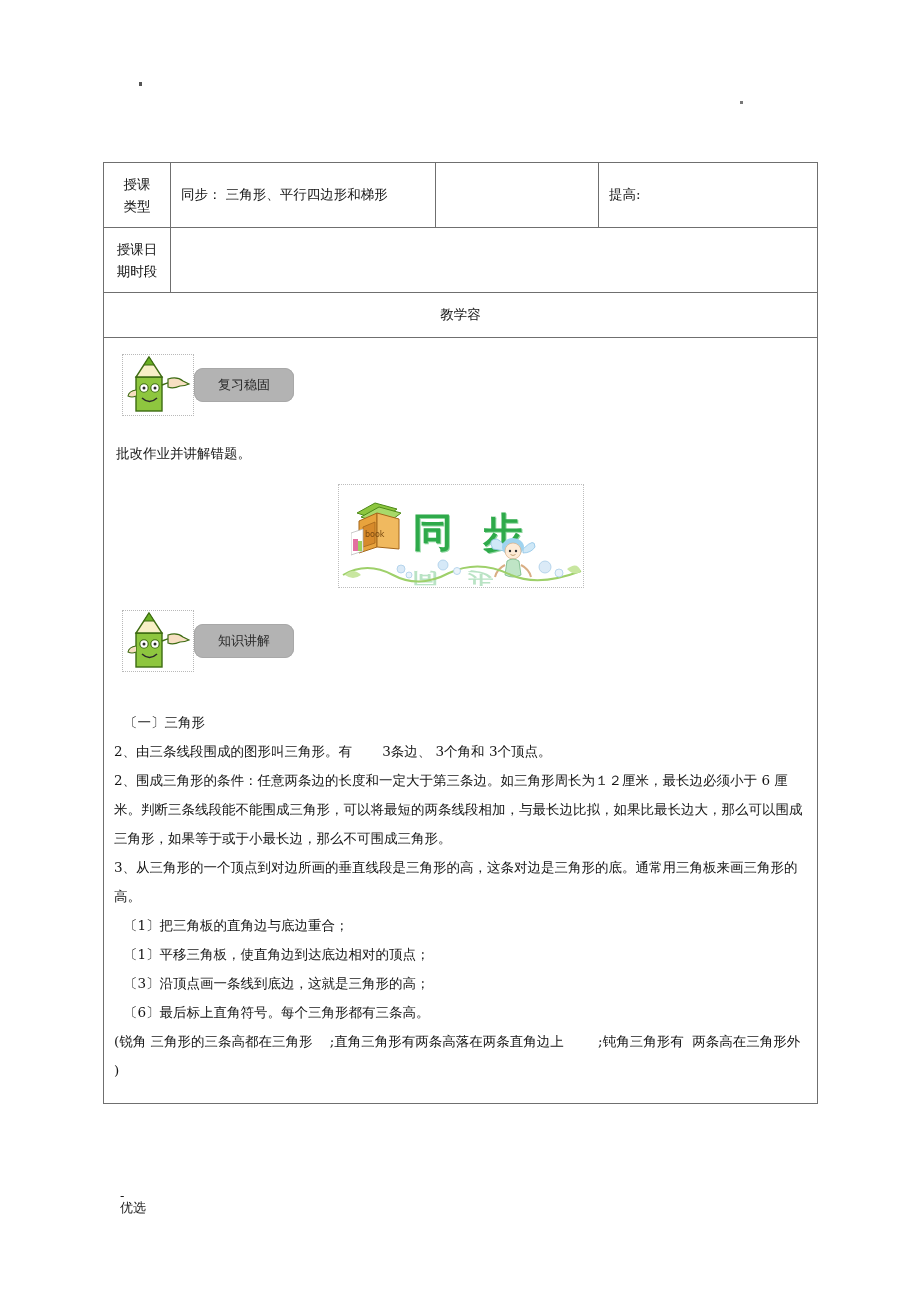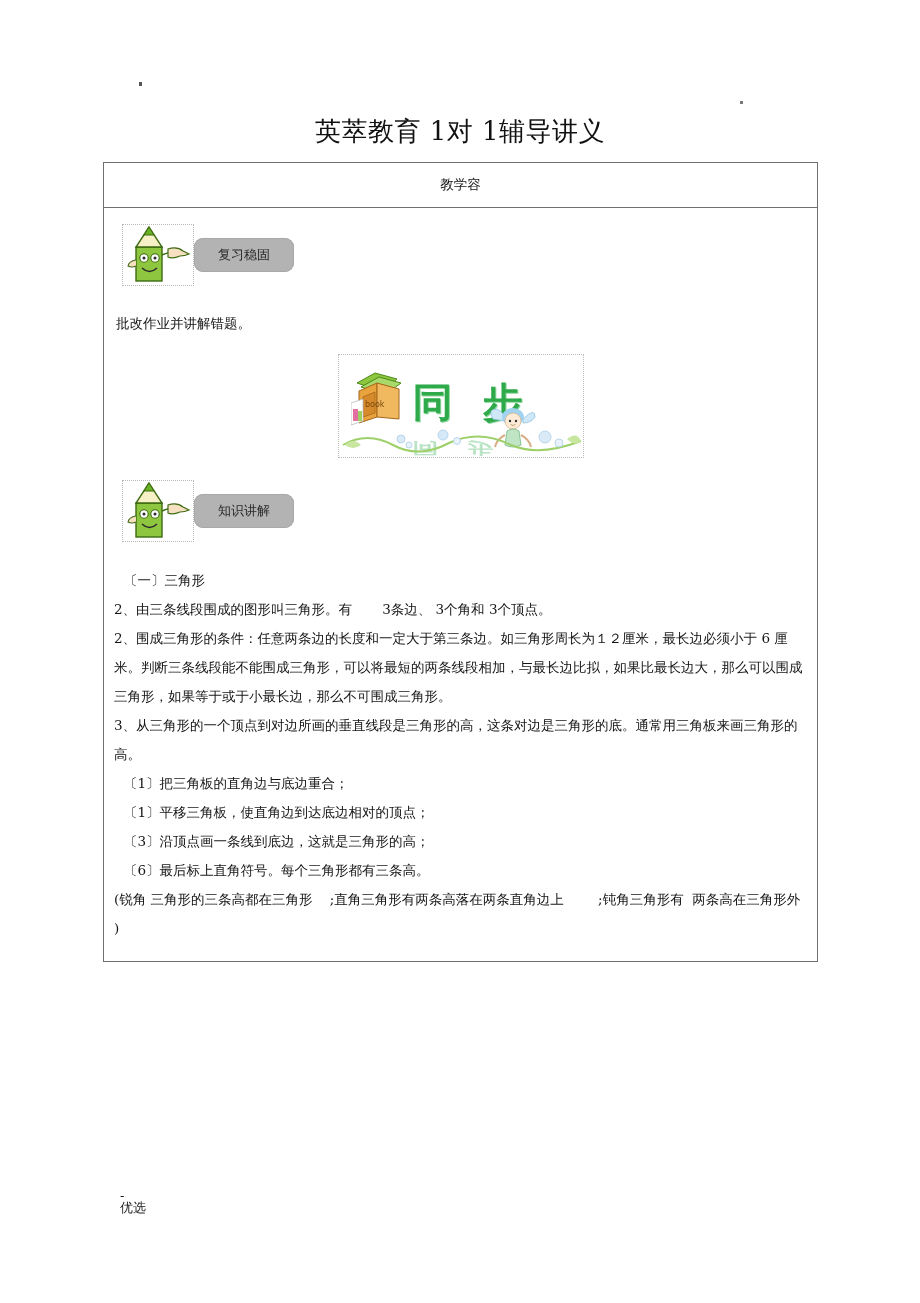--- a/index.html
+++ b/index.html
@@ -165,21 +165,21 @@
     color: #b9e3c4;
     letter-spacing: 10px;
     transform: scaleY(-0.6);
     font-family: "DejaVu Sans", "Liberation Sans", sans-serif;
   }
   .banner-books { position: absolute; left: 12px; top: 12px; }
   .banner-fairy { position: absolute; left: 148px; top: 48px; }
   .banner-vine  { position: absolute; left: 0; top: 68px; }
 
   .body-text {
-    margin-top: 24px;
+    margin-top: 36px;
     font-size: 13.5px;
     line-height: 29px;
   }
   .body-text p {
     margin: 0;
     white-space: pre-wrap;
   }
   .p-indent { text-indent: 10px; }
 
   .footer {
@@ -193,33 +193,44 @@
   .footer .dash { display: block; height: 12px; }
 </style>
 </head>
 <body>
 
 <div class="page">
 
   <span class="dot-mark dot-left"></span>
   <span class="dot-mark dot-right"></span>
 
-  <div class="doc-title">英萃教育 1对 1辅导讲义</div>
 
   <table class="main">
     <colgroup>
       <col style="width:67px">
       <col style="width:265px">
       <col style="width:163px">
       <col style="width:219px">
     </colgroup>
 
     <tbody>
 
-
+    <tr class="type-row">
+      <td class="lbl-cell" style="white-space: pre-line;">授课
+类型</td>
+      <td class="type-main">同步：  三角形、平行四边形和梯形</td>
+      <td class="type-mid"></td>
+      <td class="type-adv">提高:</td>
+    </tr>
+
+    <tr class="date-row">
+      <td class="lbl-cell" style="white-space: pre-line;">授课日
+期时段</td>
+      <td colspan="3"></td>
+    </tr>
 
     <tr>
       <td class="content-head" colspan="4">教学容</td>
     </tr>
 
     <tr>
       <td class="body-cell" colspan="4">
 
         <div class="section-head">
           <div class="mascot">

